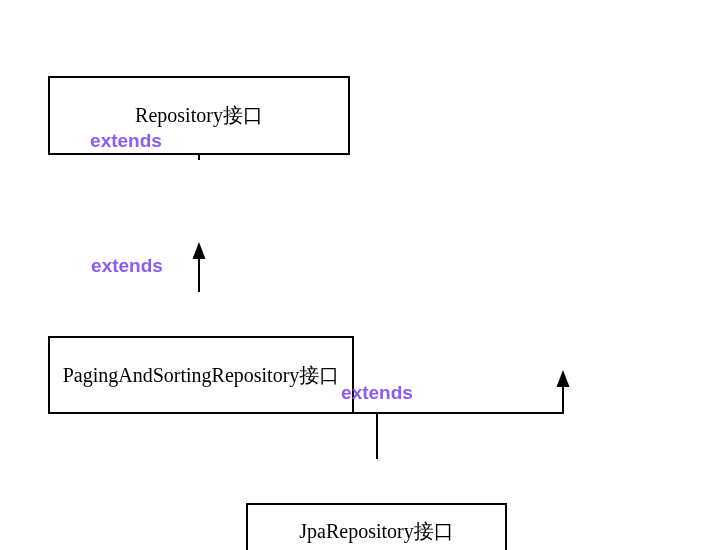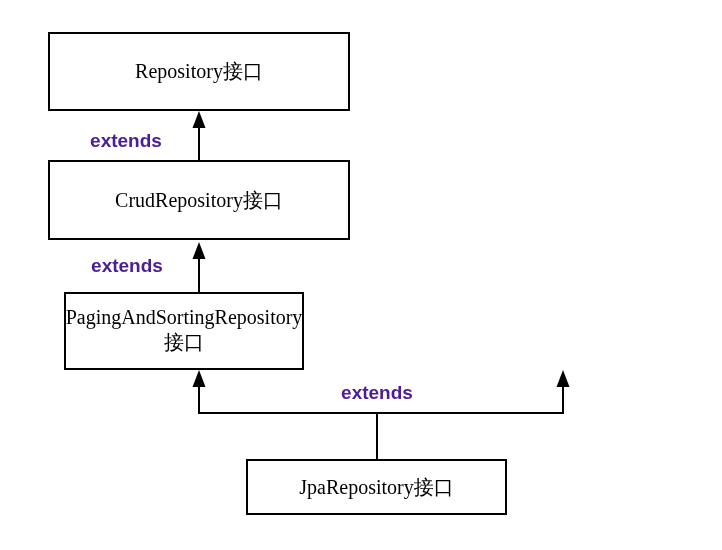--- a/index.html
+++ b/index.html
@@ -25,33 +25,34 @@
   .node {
     position: absolute;
     border: 2px solid var(--line-color);
     background: var(--box-fill);
     display: flex;
     align-items: center;
     justify-content: center;
     font-size: 20px;
     color: #000000;
     text-align: center;
+    margin-top: 44px;
   }
   .node-repository { left: 48px;  top: 32px;  width: 302px; height: 79px; }
   .node-crud       { left: 48px;  top: 160px; width: 302px; height: 80px; }
-  .node-paging     { left: 64px;  top: 292px; width: 240px; height: 78px; }
+  .node-paging     { left: 48px;  top: 292px; width: 306px; height: 78px; }
   .node-query      { left: 413px; top: 292px; width: 299px; height: 78px; }
   .node-jpa        { left: 246px; top: 459px; width: 261px; height: 56px; }
   .edge-label {
     position: absolute;
     transform: translate(-50%, -50%);
     font-family: "Liberation Sans", sans-serif;
     font-weight: bold;
     font-size: 19px;
-    color: #4c1d95;
+    color: #8b5cf6;
     white-space: nowrap;
   }
   .edge-label-1 { left: 126px; top: 141px; }
   .edge-label-2 { left: 127px; top: 266px; }
   .edge-label-3 { left: 377px; top: 393px; }
 </style>
 </head>
 <body>
 
 <div class="canvas">
@@ -75,23 +76,20 @@
       <polygon points="199,370 192.5,387 205.5,387" fill="#000"></polygon>
       <line x1="563" y1="414" x2="563" y2="386" stroke="#000" stroke-width="2"></line>
       <polygon points="563,370 556.5,387 569.5,387" fill="#000"></polygon>
     </g>
   </svg>
 
   <div class="node node-repository">
     <span>Repository接口</span>
   </div>
 
-  <div class="node node-crud">
-    <span>CrudRepository接口</span>
-  </div>
 
   <div class="node node-paging">
     <span>PagingAndSortingRepository接口</span>
   </div>
 
 
   <div class="node node-jpa">
     <span>JpaRepository接口</span>
   </div>
 

